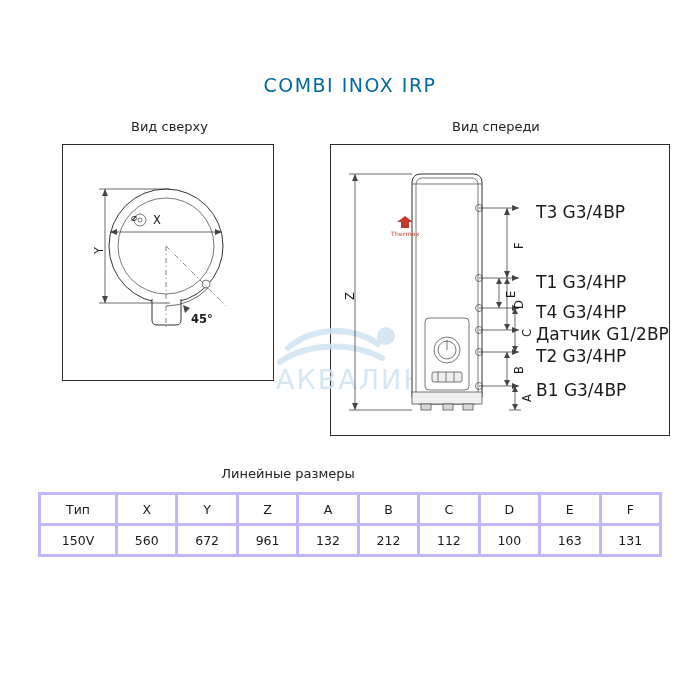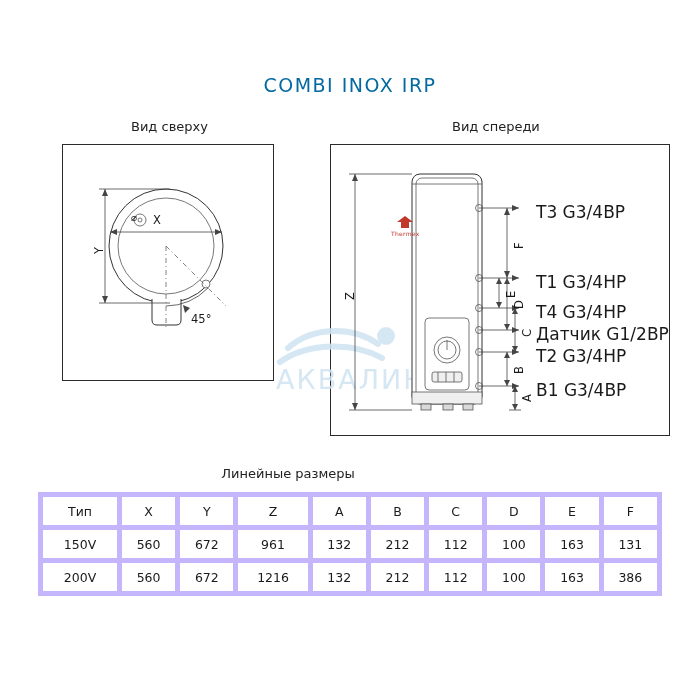--- a/index.html
+++ b/index.html
@@ -107,21 +107,21 @@
     left: 38px;
     top: 492px;
     width: 624px;
   }
   table.dims {
     border-collapse: collapse;
     width: 624px;
     font-size: 12.5px;
   }
   table.dims th, table.dims td {
-    border: 5px solid #c4b5fd;
+    border: 3px solid #c4b5fd;
     height: 28px;
     text-align: center;
     font-weight: normal;
     color: #1a1a1a;
     padding: 0;
     margin-top: 39px;
   }
   table.dims th:first-child, table.dims td:first-child { width: 74px; }
 </style>
 </head>
@@ -252,21 +252,21 @@
 
     <line x1="515" y1="386" x2="515" y2="410" class="dim"></line>
     <path d="M515 386 l-3 6 l6 0 z" fill="#444"></path>
     <path d="M515 410 l-3 -6 l6 0 z" fill="#444"></path>
     <line x1="509" y1="410" x2="521" y2="410" class="dim"></line>
   </svg>
 
   <div class="lbl" style="left:153px; top:213px;">X</div>
   <div class="lbl" style="left:131px; top:212px; font-size:10px;">⌀</div>
   <div class="lbl-rot" style="left:92px; top:254px;">Y</div>
-  <div class="lbl" style="left:191px; top:312px;">45°</div>
+  <div class="lbl" style="left:191px; top:312px;font-weight:bold;">45°</div>
 
   <div class="lbl-rot" style="left:343px; top:300px;">Z</div>
 
   <div class="lbl-rot" style="left:512px; top:249px;">F</div>
   <div class="lbl-rot" style="left:504px; top:298px;">E</div>
   <div class="lbl-rot" style="left:512px; top:309px;">D</div>
   <div class="lbl-rot" style="left:520px; top:337px;">C</div>
   <div class="lbl-rot" style="left:512px; top:374px;">B</div>
   <div class="lbl-rot" style="left:520px; top:402px;">A</div>
 
@@ -299,29 +299,17 @@
           <td>560</td>
           <td>672</td>
           <td>961</td>
           <td>132</td>
           <td>212</td>
           <td>112</td>
           <td>100</td>
           <td>163</td>
           <td>131</td>
         </tr>
-        <tr>
-          <td>200V</td>
-          <td>560</td>
-          <td>672</td>
-          <td>1216</td>
-          <td>132</td>
-          <td>212</td>
-          <td>112</td>
-          <td>100</td>
-          <td>163</td>
-          <td>386</td>
-        </tr>
       </tbody>
     </table>
   </div>
 
 </div>
 
 </body></html>

